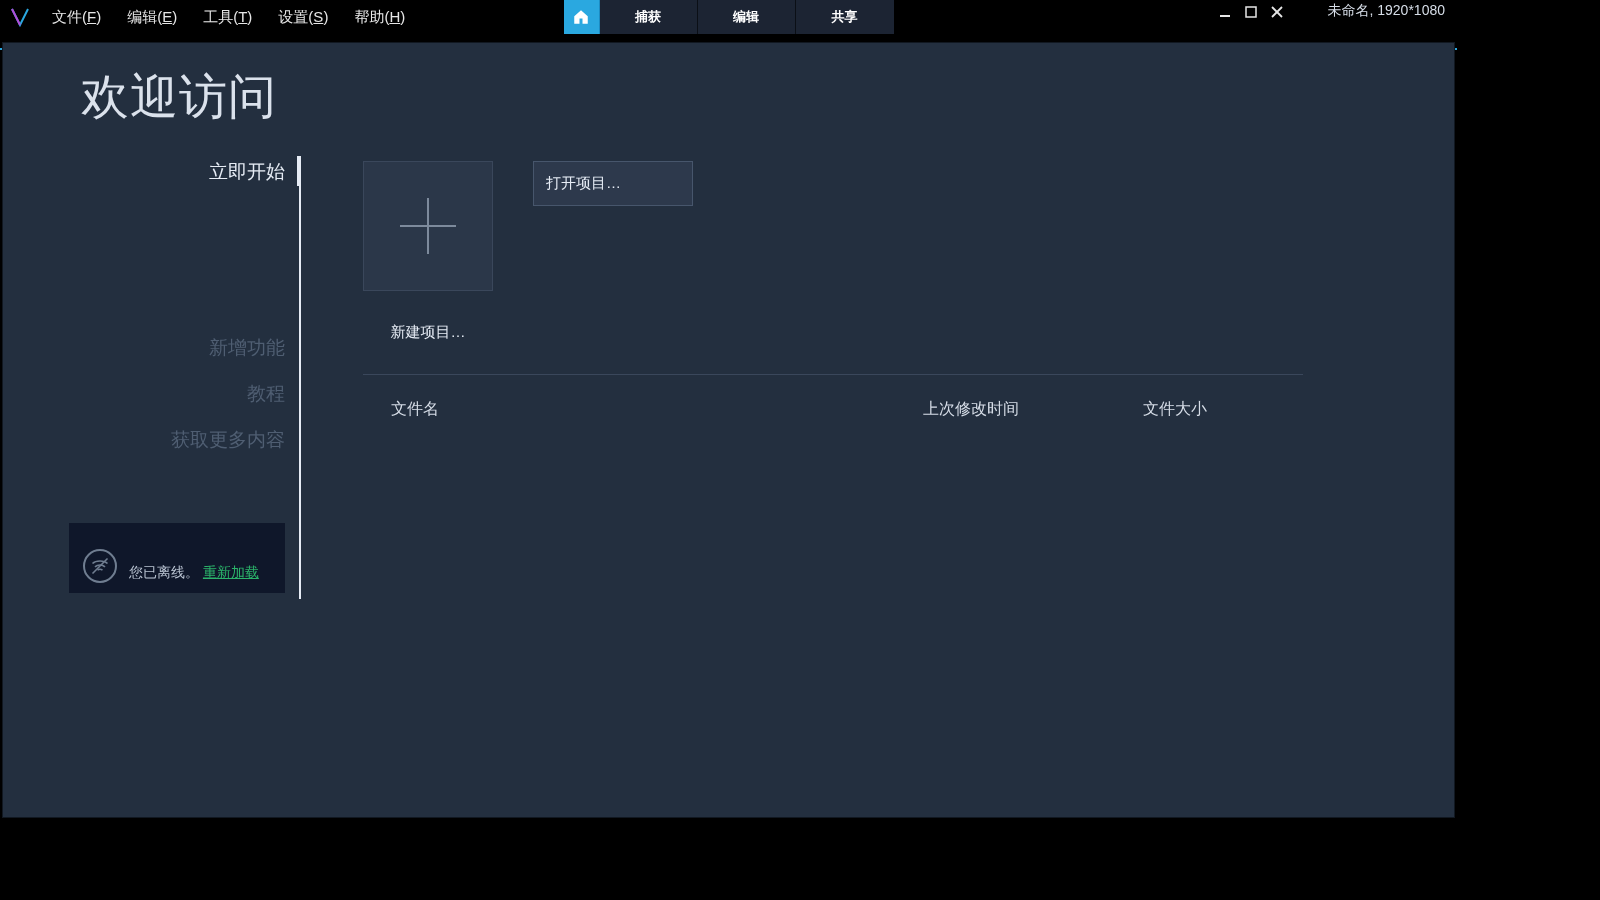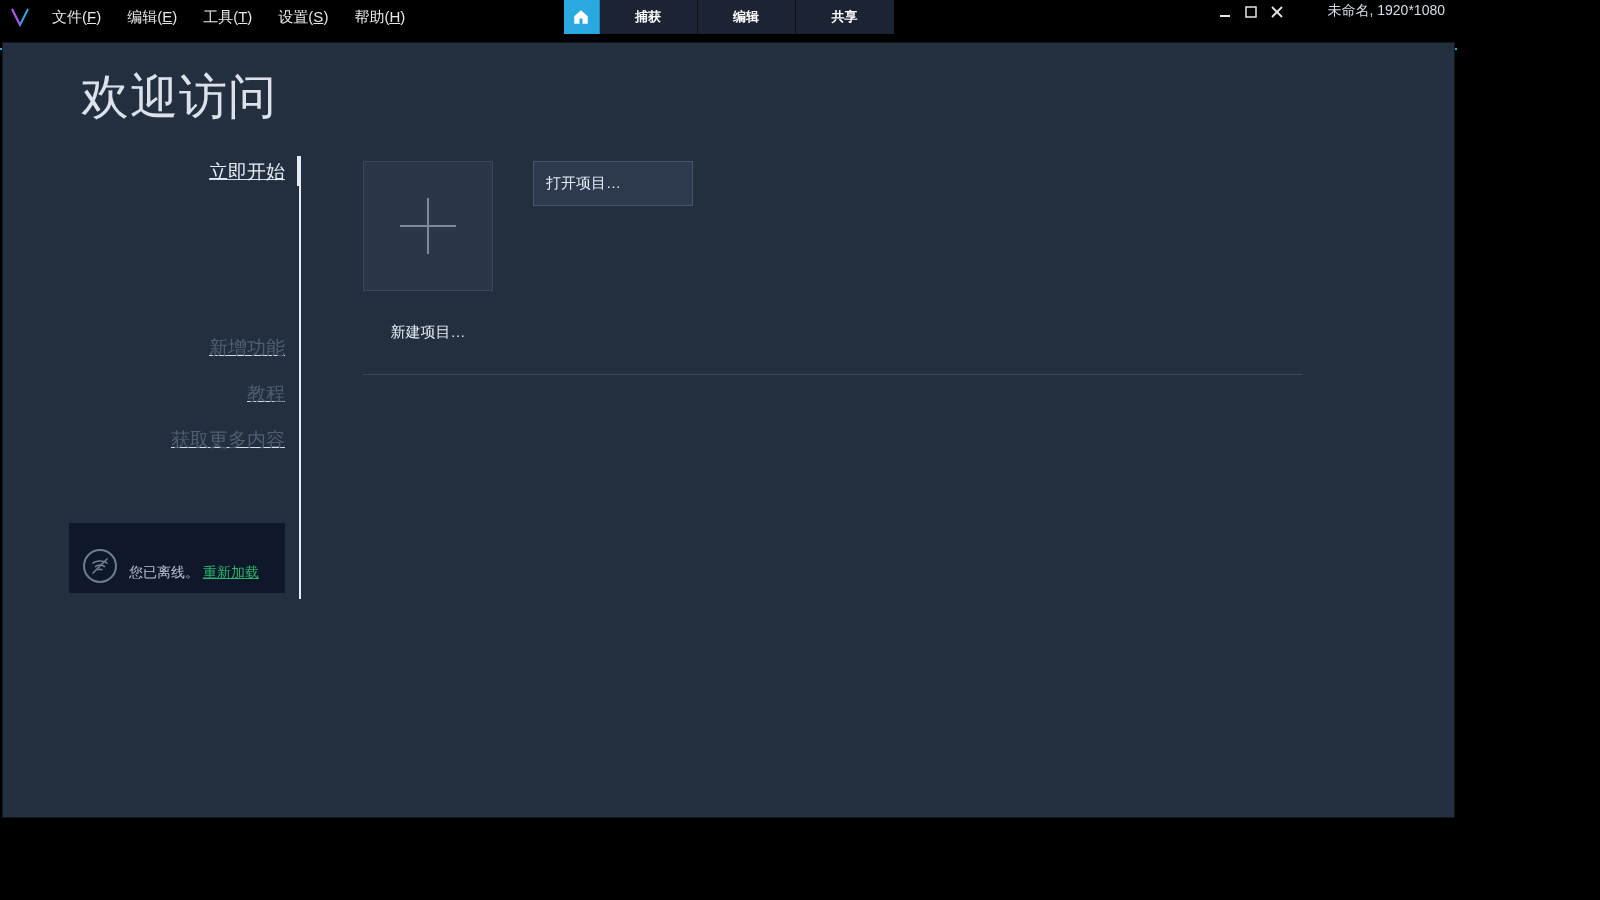--- a/index.html
+++ b/index.html
@@ -130,21 +130,20 @@
     left: 0;
     top: 116px;
     width: 298px;
     border-right: 2px solid #e6ecf5;
     height: 440px;
     display: flex;
     flex-direction: column;
     align-items: flex-end;
     padding-right: 14px;
     gap: 20px;
-    text-decoration: underline;
   }
   .nav-item {
     font-size: 19px;
     color: #4f5e72;
     cursor: pointer;
     text-align: right;
   }
   .nav-item.active { color: #e6ecf5; position: relative; }
   .nav-item.active::after {
     content: "";
@@ -342,16 +341,21 @@
                 <div class="plus-v"></div>
             </div>
           </div>
           <div class="tile-label">新建项目…</div>
         </div>
         <div class="open-btn">打开项目…</div>
       </div>
 
       <div class="divider"></div>
 
+      <div class="recent-header">
+        <div class="col-name">文件名</div>
+        <div class="col-date">上次修改时间</div>
+        <div class="col-size">文件大小</div>
+      </div>
     </div>
 
   </div>
 </div>
 
 </body></html>

